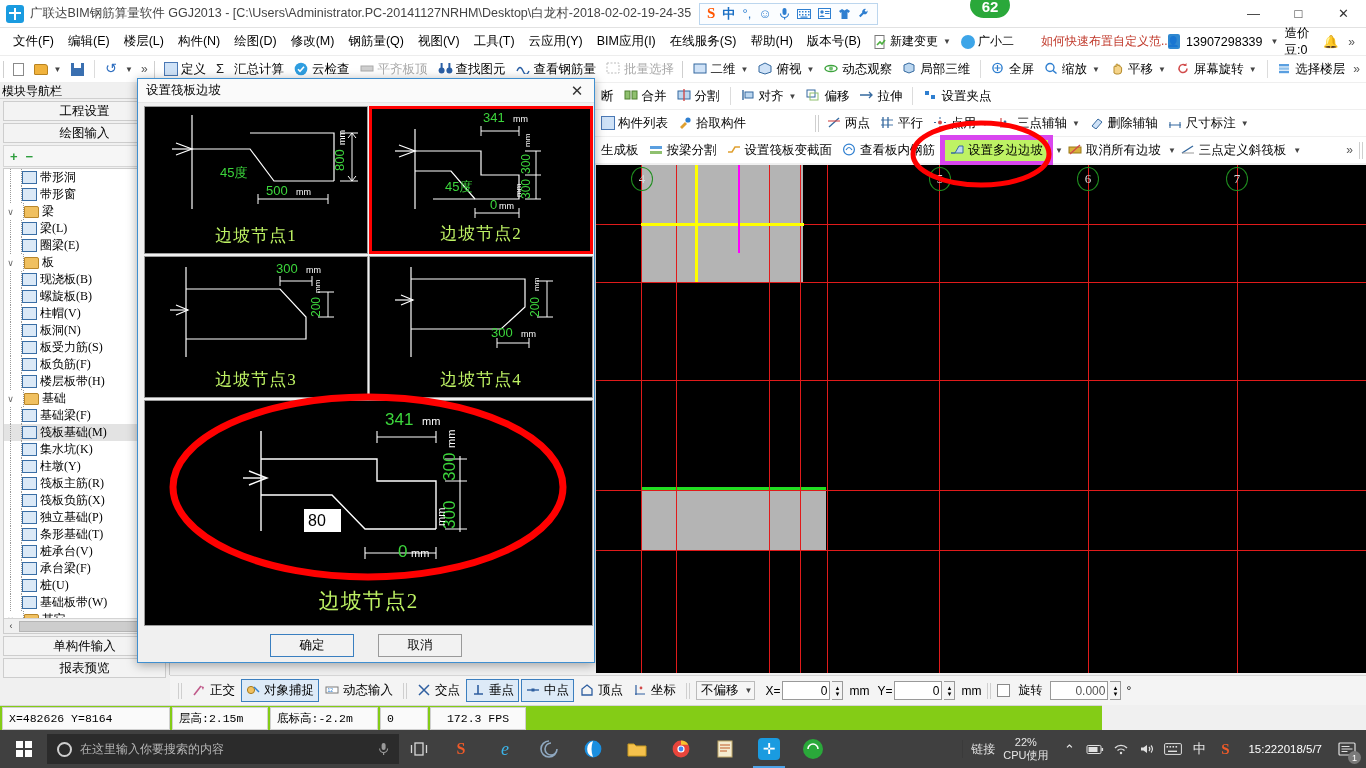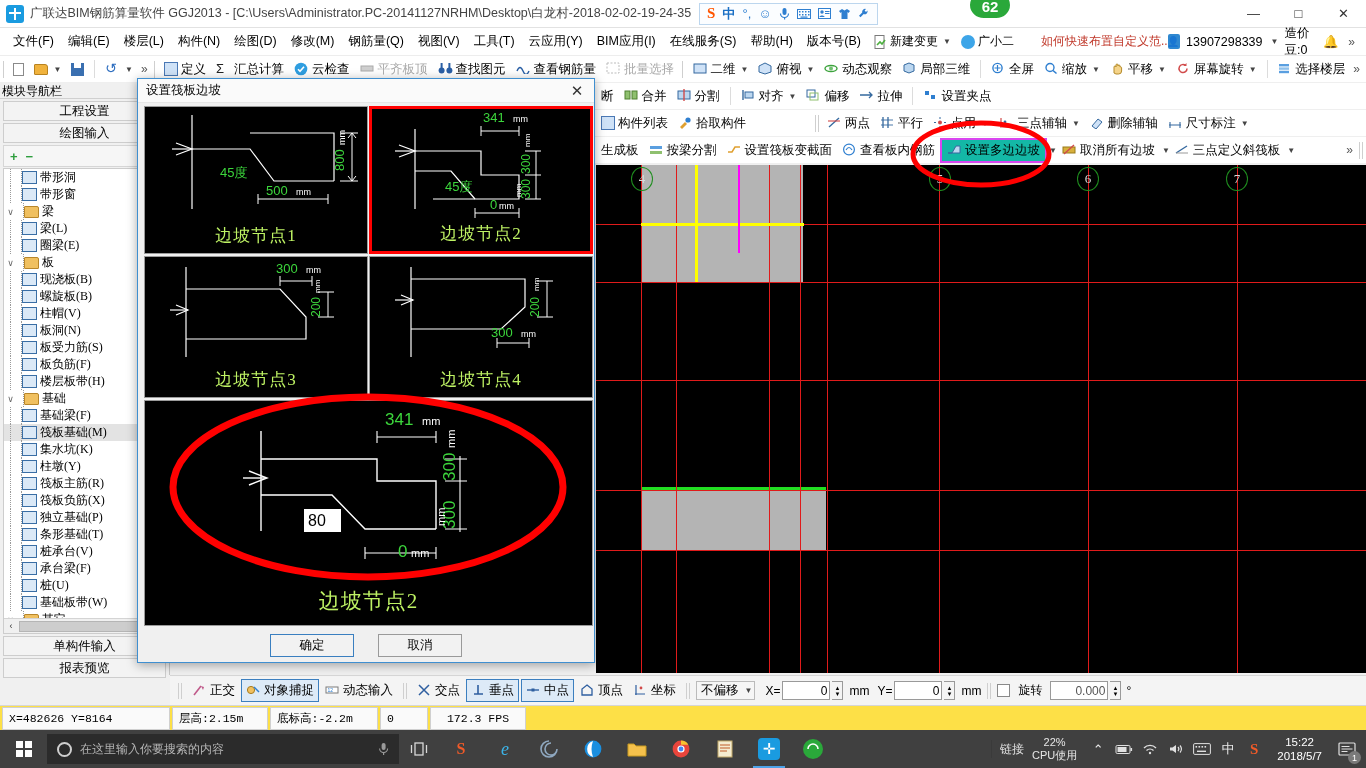--- a/index.html
+++ b/index.html
@@ -162,22 +162,22 @@
   .opt-sep { width:4px;height:16px;margin:0 4px;
              background:repeating-linear-gradient(to right,#cfcfcf 0 1px,transparent 1px 3px); }
   .spin { width:48px;height:19px;border:1px solid #9a9a9a;background:#fff;font-size:12px;
           text-align:right;padding-right:2px;display:flex;align-items:center;justify-content:flex-end;}
   .spin-ar { width:11px;height:19px;border:1px solid #9a9a9a;border-left:none;background:#f4f4f4;
              display:flex;flex-direction:column;align-items:center;justify-content:center;font-size:6px;line-height:6px;}
   .sel-ro { height:19px;border:1px solid #bbb;background:#f6f6f6;display:flex;align-items:center;
             padding:0 2px 0 4px;font-size:12.5px;gap:4px;}
 
   .statusbar {
-    position:absolute; left:0; top:705px; width:1366px; height:25px;
-    background:#fde047; border-top:1px solid #d6d6d6; display:flex; align-items:center;
+    position:absolute; left:0; top:705px; width:1102px; height:25px;
+    background:#84cc16; border-top:1px solid #d6d6d6; display:flex; align-items:center;
     font-family:"Liberation Mono","DejaVu Sans Mono",monospace; font-size:11.5px;
   }
   .sb-cell { height:23px; border:1px solid #d0d0d0; margin-left:2px; display:flex;
              align-items:center; padding:0 6px; background:#fafafa; white-space:nowrap;}
 
   
   .taskbar {
     position:absolute; left:0; top:730px; width:1366px; height:38px;
     background:#404040; display:flex; align-items:center; color:#e6e6e6;
   }
@@ -187,21 +187,21 @@
   .search {
     width:352px;height:30px;background:#2b2b2b;display:flex;align-items:center;gap:8px;padding:0 10px;
   }
   .circ { width:15px;height:15px;border:2px solid #cfcfcf;border-radius:50%;flex:none;}
   .search-ph { color:#b5b5b5; font-size:12px;}
   .tb-ic { width:40px;height:38px;display:flex;align-items:center;justify-content:center;font-size:16px;}
   .tb-app { width:44px;height:38px;display:flex;align-items:center;justify-content:center;position:relative;}
   .tb-app.active:after { content:""; position:absolute; left:6px; bottom:0; width:32px;height:2px; background:#4da3e8;}
   .tray { margin-left:auto; display:flex; align-items:center; gap:0; padding-right:4px;}
   .tray-ic { width:26px;height:38px;display:flex;align-items:center;justify-content:center;font-size:13px;color:#e8e8e8;}
-  .clock { display:flex;flex-direction:column;align-items:center;justify-content:center;
+  .clock { display:flex;flex-direction:row;align-items:center;justify-content:center;
            font-size:11.5px;line-height:14px;padding:0 10px;color:#fff;}
   .notif { width:30px;height:38px;display:flex;align-items:center;justify-content:center;position:relative;}
   .notif-badge{ position:absolute;right:1px;bottom:4px;width:13px;height:13px;border-radius:50%;
                 background:#7a7a7a;color:#fff;font-size:9px;display:flex;align-items:center;justify-content:center;}
   .cpu { display:flex;flex-direction:column;align-items:center;font-size:11px;line-height:13px;padding:0 8px;}
 
   
   .dialog {
     position:absolute; left:137px; top:78px; width:458px; height:585px;
     background:#f0f0f0; border:1px solid #3f8fd0; box-shadow:0 2px 10px rgba(0,0,0,.35);
@@ -651,21 +651,21 @@
     </div>
     <div class="tb-btn">
       <span class="g">
           <svg width="14" height="13" viewBox="0 0 14 13">
             <circle cx="7" cy="6.5" r="5.4" fill="none" stroke="#2f7fd0" stroke-width="1.2"></circle>
             <path d="M4 7 q3-5 6 0" stroke="#2f7fd0" fill="none" stroke-width="1.2"></path>
           </svg>
         </span>
       <span>查看板内钢筋</span>
     </div>
-    <div class="tb-btn" style="border:2px solid #d946ef;background:#14b8a6;">
+    <div class="tb-btn" style="border:5px solid #d946ef;background:#bef264;">
       <span class="g">
           <svg width="14" height="13" viewBox="0 0 14 13">
             <path d="M1 10 L5 10 L9 3 L13 3 L13 10Z" fill="#bcd7f0" stroke="#35699f"></path>
           </svg>
         </span>
       <span>设置多边边坡</span>
     </div>
     <span class="caret">▼</span>
     <div class="tb-btn">
       <span class="g">

